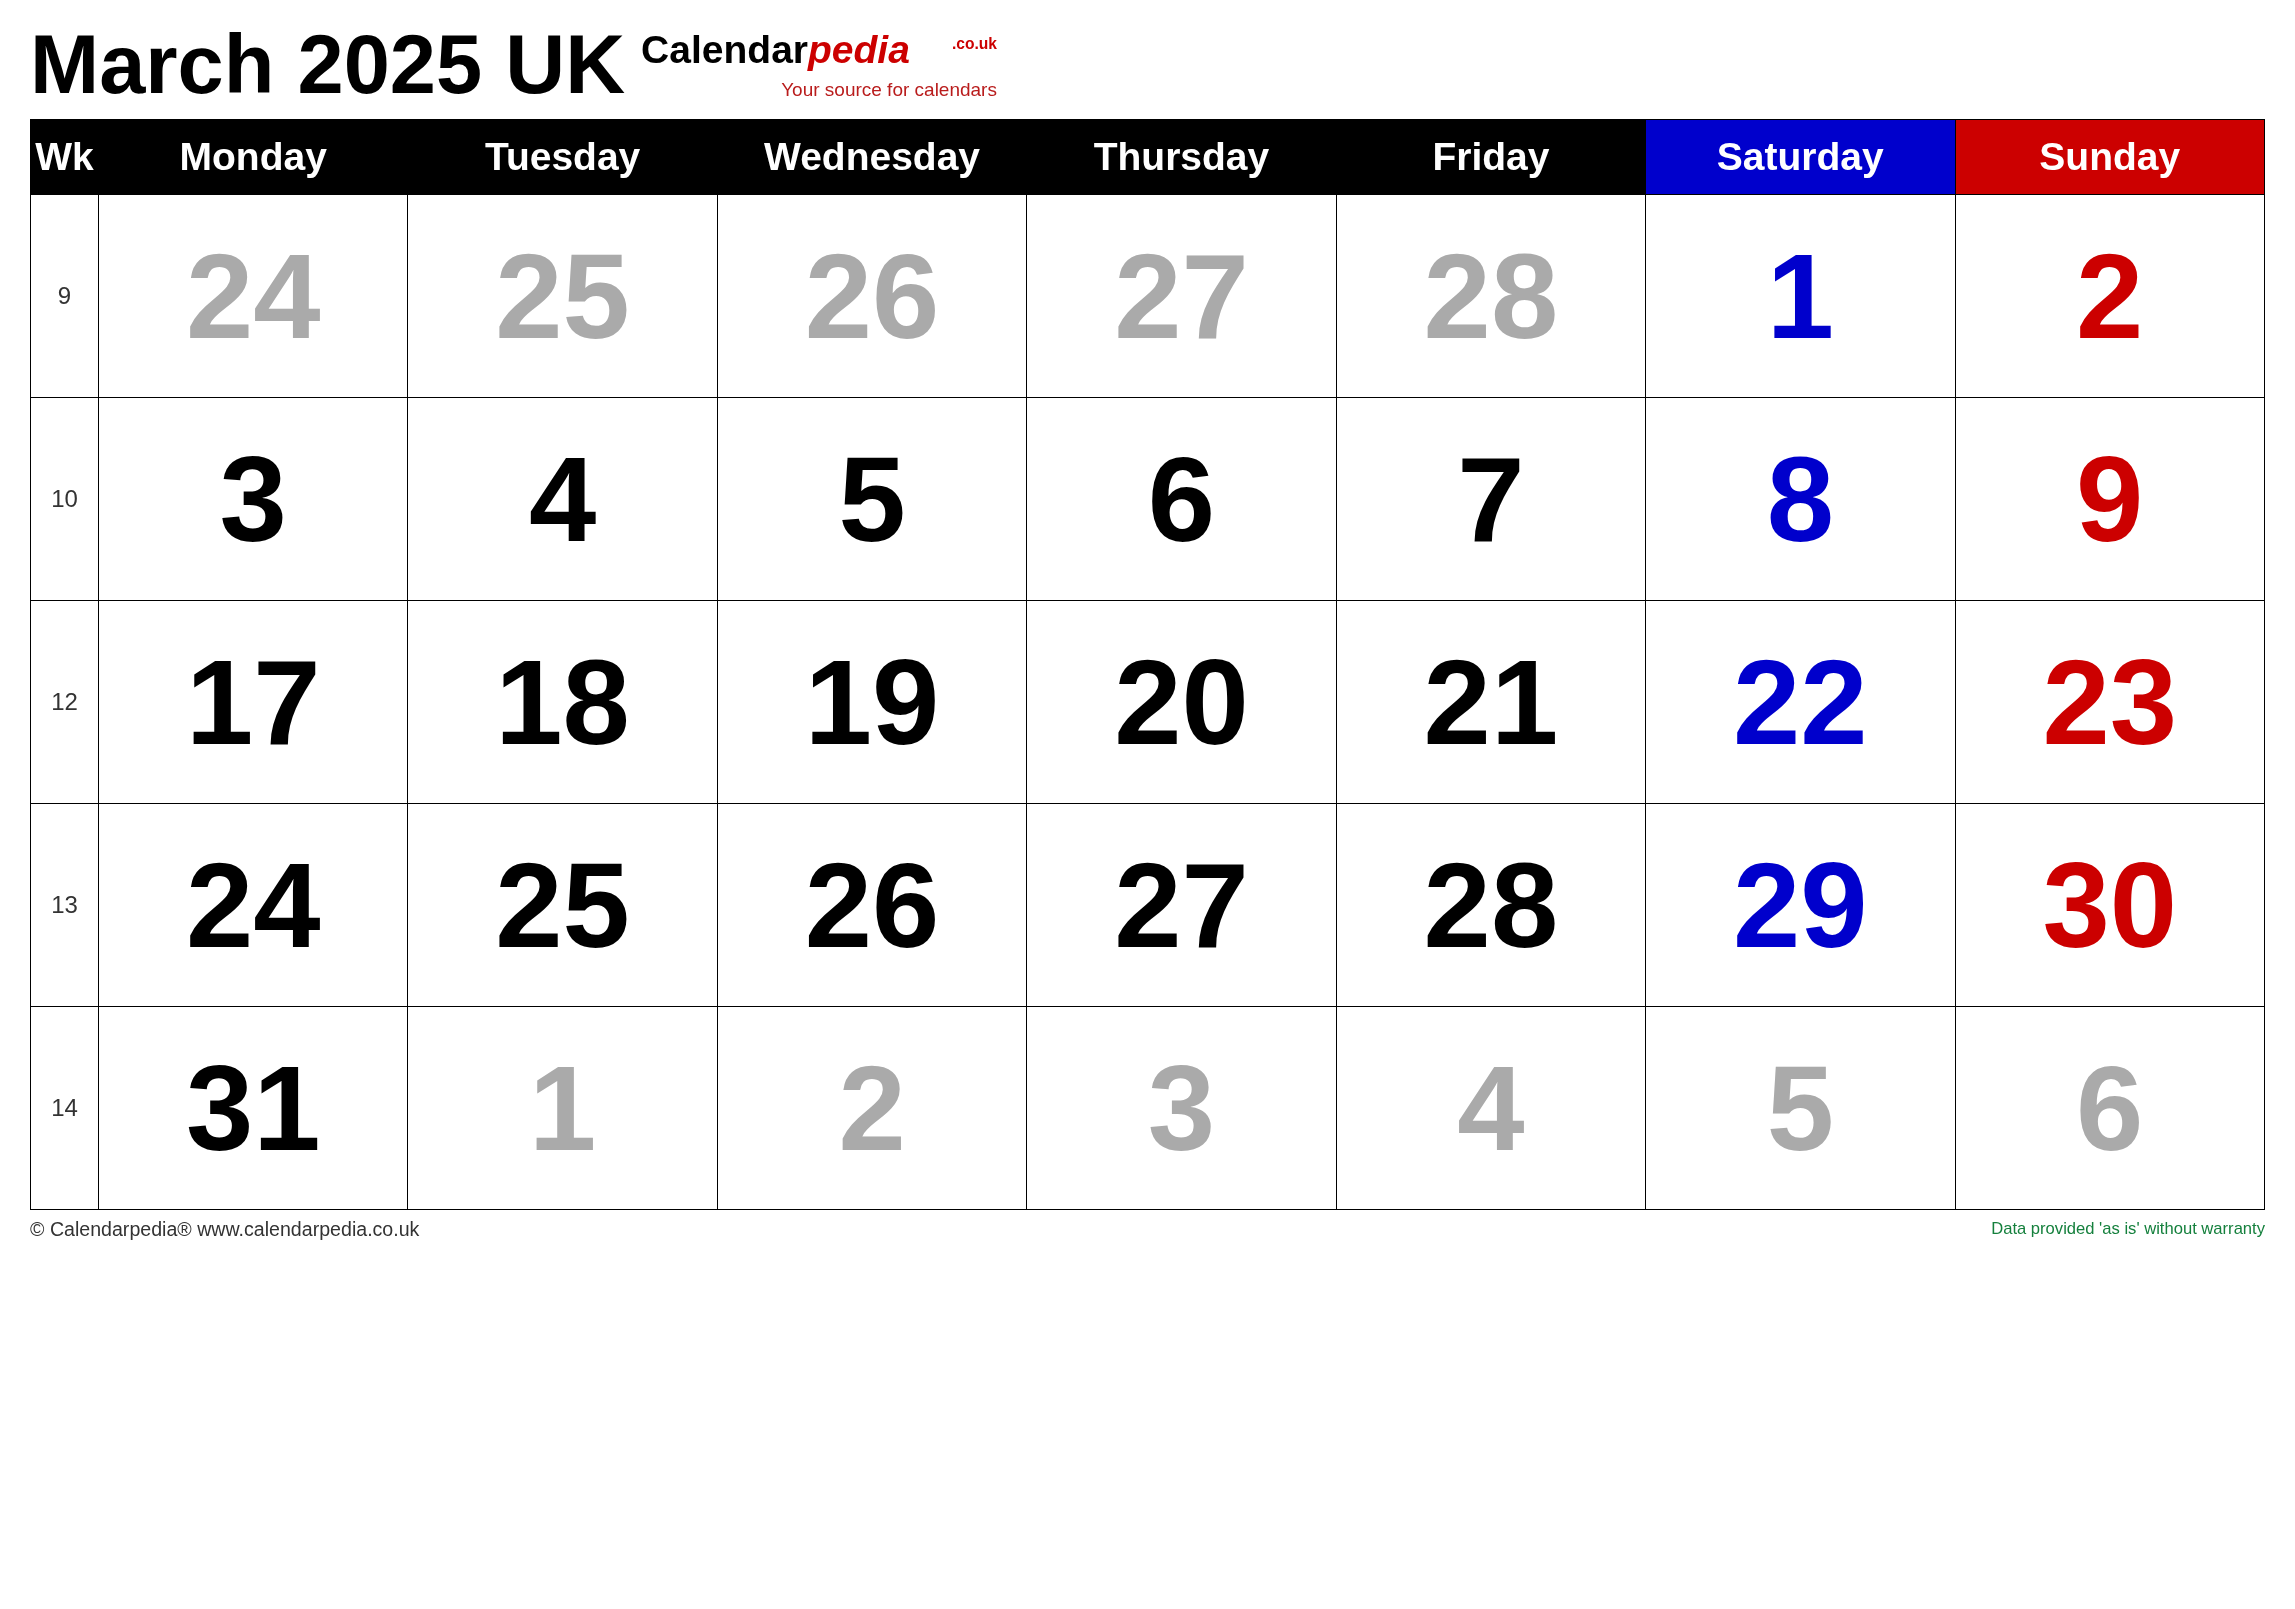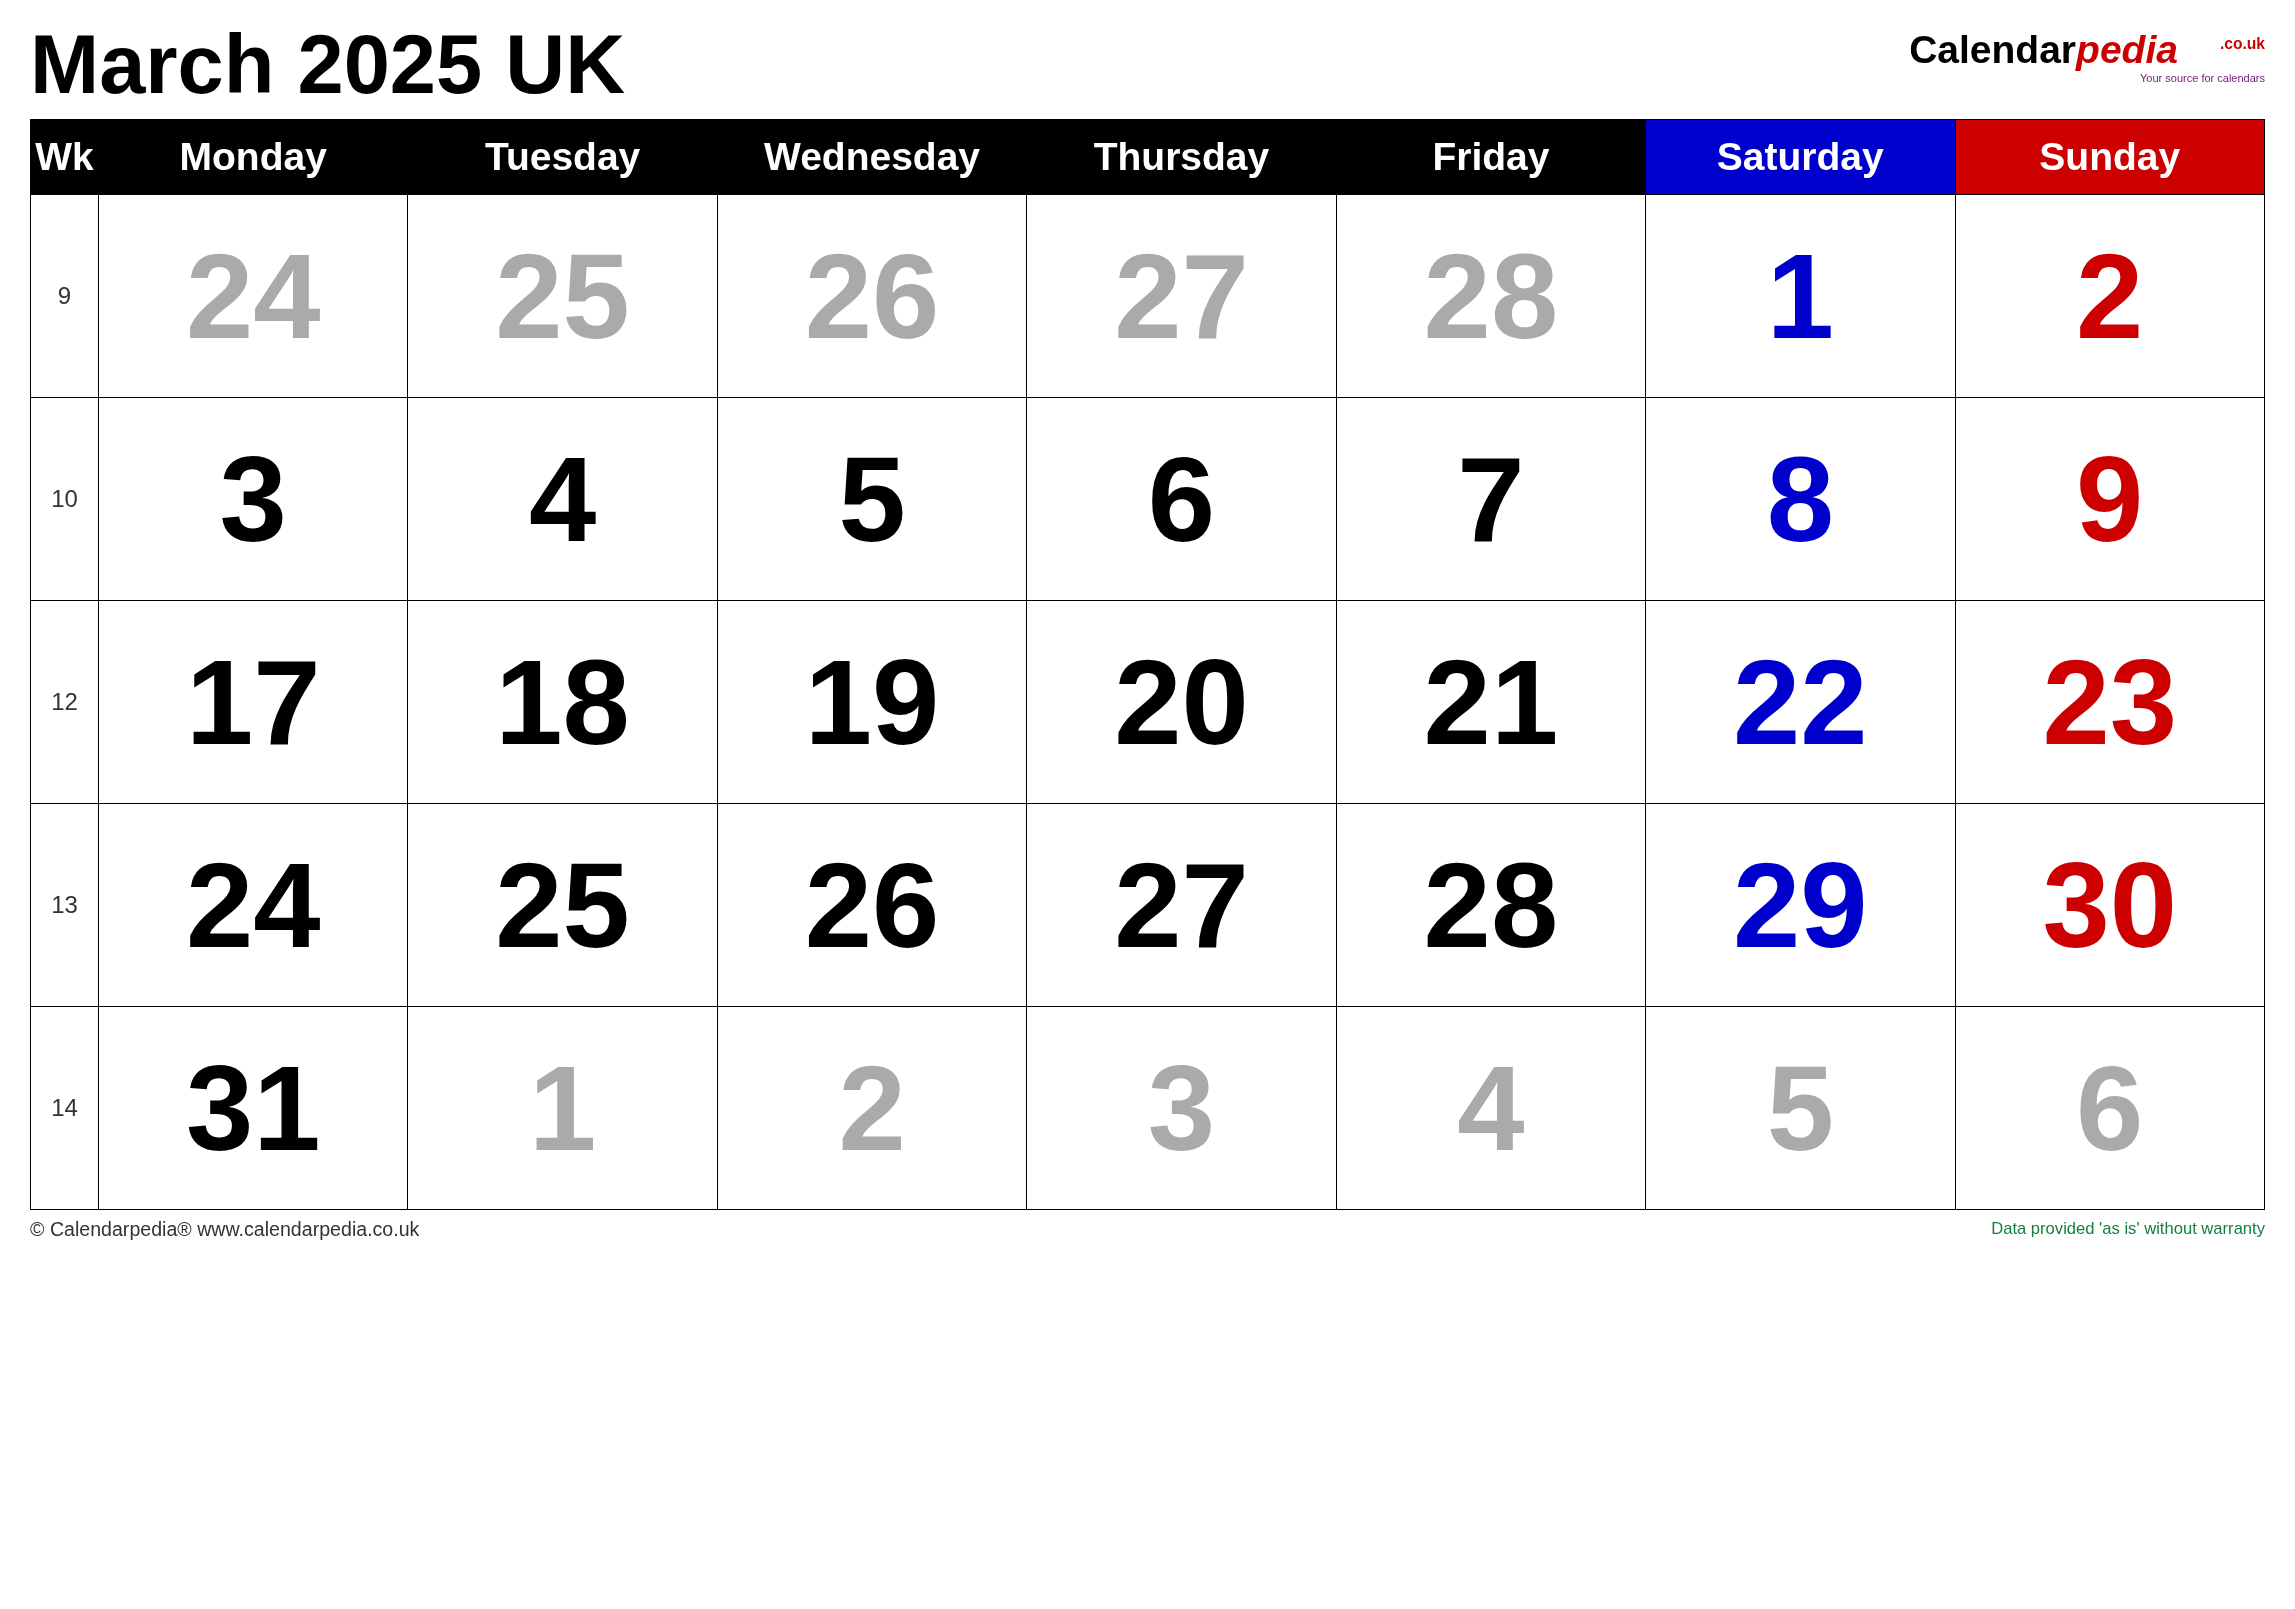--- a/index.html
+++ b/index.html
@@ -6,23 +6,24 @@
     body {
       font-family: Arial, Helvetica, sans-serif;
       background: #fff;
       padding: 22.6px 30px 15px 30px;
       width: 2295px;
       min-height: 1610px;
     }
 
     .header-area {
       display: flex;
-      justify-content: space-between;
+      justify-content: flex-start;
       align-items: flex-start;
       margin-bottom: 13.6px;
+      gap: 16px;
     }
 
     .page-title {
       font-size: 83px;
       font-weight: 900;
       color: #000;
       line-height: 1;
     }
 
     .logo-area {
@@ -36,23 +37,23 @@
       font-size: 39px;
       font-weight: 700;
       color: #000;
       line-height: 1;
     }
 
     .logo-text span.red { color: #cc0000; }
     .logo-text span.pedia { font-style: italic; }
 
     .logo-sub {
-      font-size: 11px;
-      color: #701a75;
-      margin-top: 3px;
+      font-size: 19px;
+      color: #b91c1c;
+      margin-top: 10px;
     }
 
     .calendar-table {
       width: 100%;
       border-collapse: collapse;
       border: 1.5px solid #000;
       table-layout: fixed;
     }
 
     .calendar-table th,

